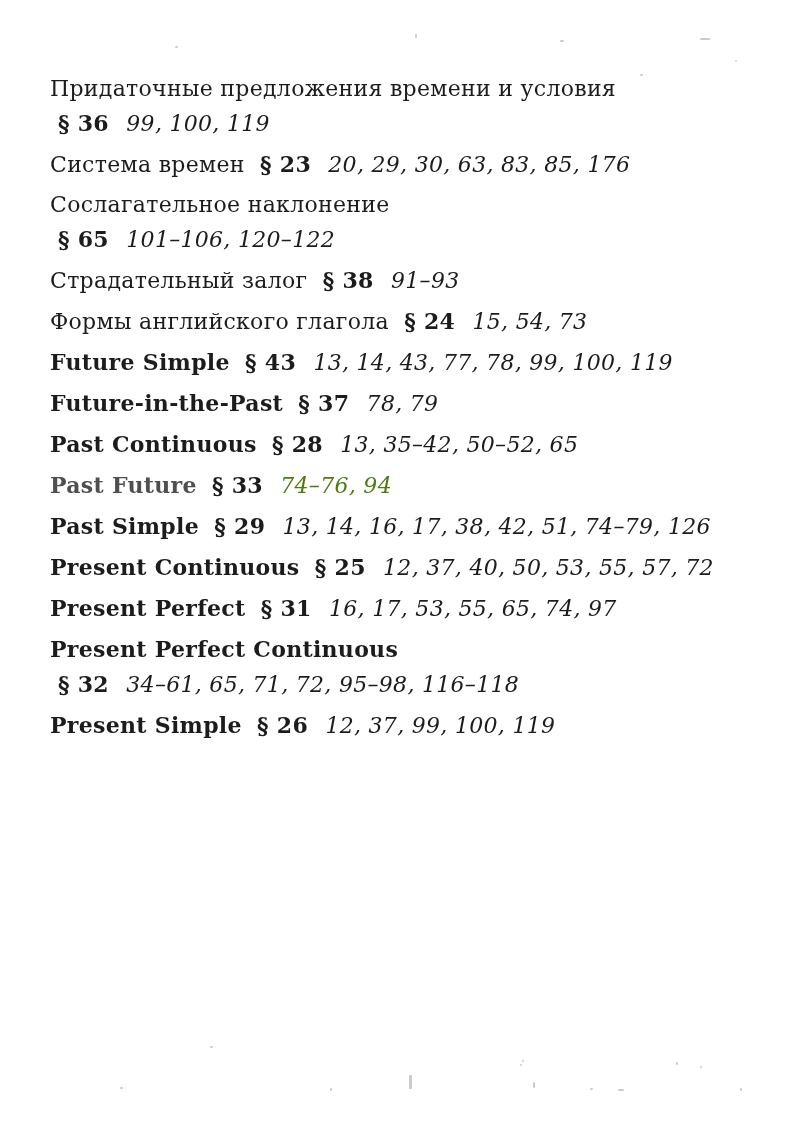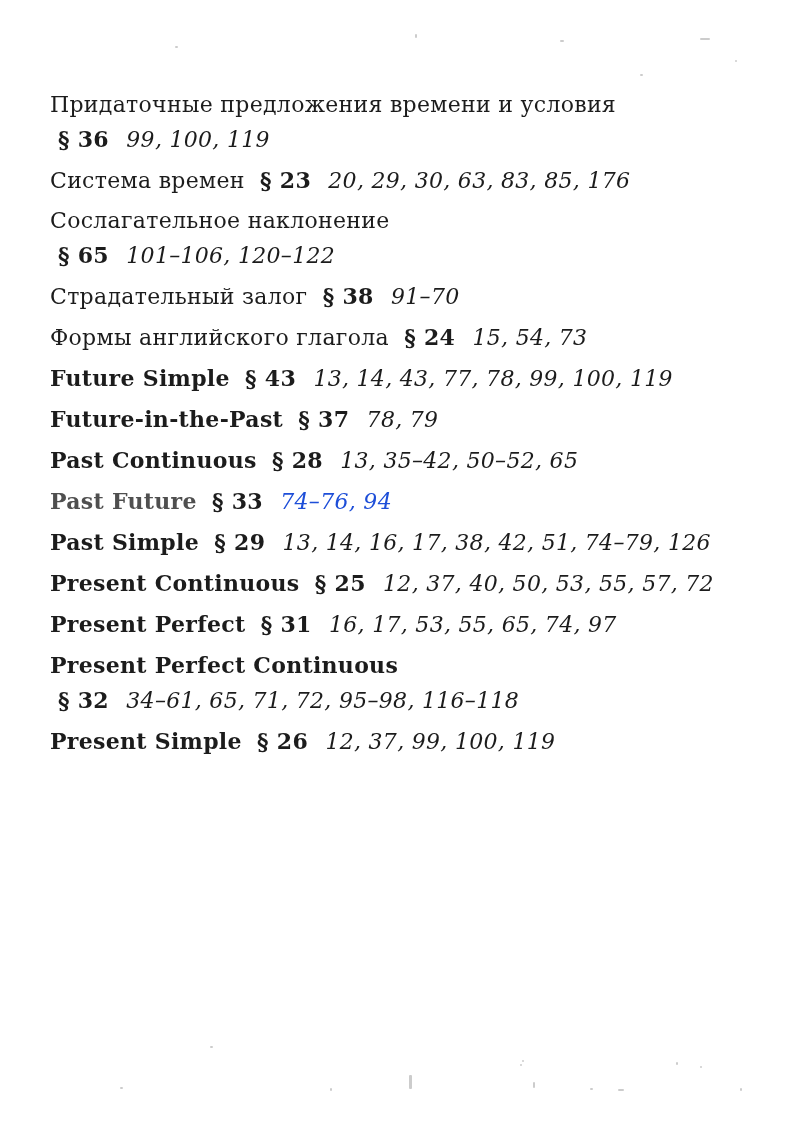--- a/index.html
+++ b/index.html
@@ -12,40 +12,40 @@
     width: 788px;
     height: 1131px;
     background: #ffffff;
     overflow: hidden;
     font-family: "DejaVu Serif", "Liberation Serif", serif;
     color: #1c1c1c;
   }
   .content {
     position: absolute;
     left: 50px;
-    top: 88px;
+    top: 72px;
     width: 700px;
   }
   .entry {
     font-size: 22px;
     line-height: 34px;
     margin-bottom: 6px;
     letter-spacing: 0.3px;
     white-space: nowrap;
   }
   .entry .term { font-weight: normal; }
   .entry.boldterm .term { font-weight: bold; }
   .section {
     font-weight: bold;
     margin-left: 8px;
   }
   .entry.twoline .section { margin-left: 8px; }
   .pages { margin-left: 10px; font-style: italic; }
   .entry.faded .term  { color: #4f4f4f; }
-  .entry.faded .pages { color: #1d4ed8; }
+  .entry.faded .pages { color: #4d7c0f; }
   
   .speckle {
     position: absolute;
     background: #8f8f8f;
     opacity: 0.45;
     border-radius: 1px;
   }
 </style>
 </head>
 <body>
@@ -76,21 +76,21 @@
 
     <div class="entry twoline">
       <span class="term">Сослагательное наклонение</span><br>
       <span class="section">§ 65</span>
       <span class="pages">101–106, 120–122</span>
     </div>
 
     <div class="entry">
       <span class="term">Страдательный залог</span>
       <span class="section">§ 38</span>
-      <span class="pages">91–70</span>
+      <span class="pages">91–93</span>
     </div>
 
     <div class="entry">
       <span class="term">Формы английского глагола</span>
       <span class="section">§ 24</span>
       <span class="pages">15, 54, 73</span>
     </div>
 
     <div class="entry boldterm">
       <span class="term">Future Simple</span>

